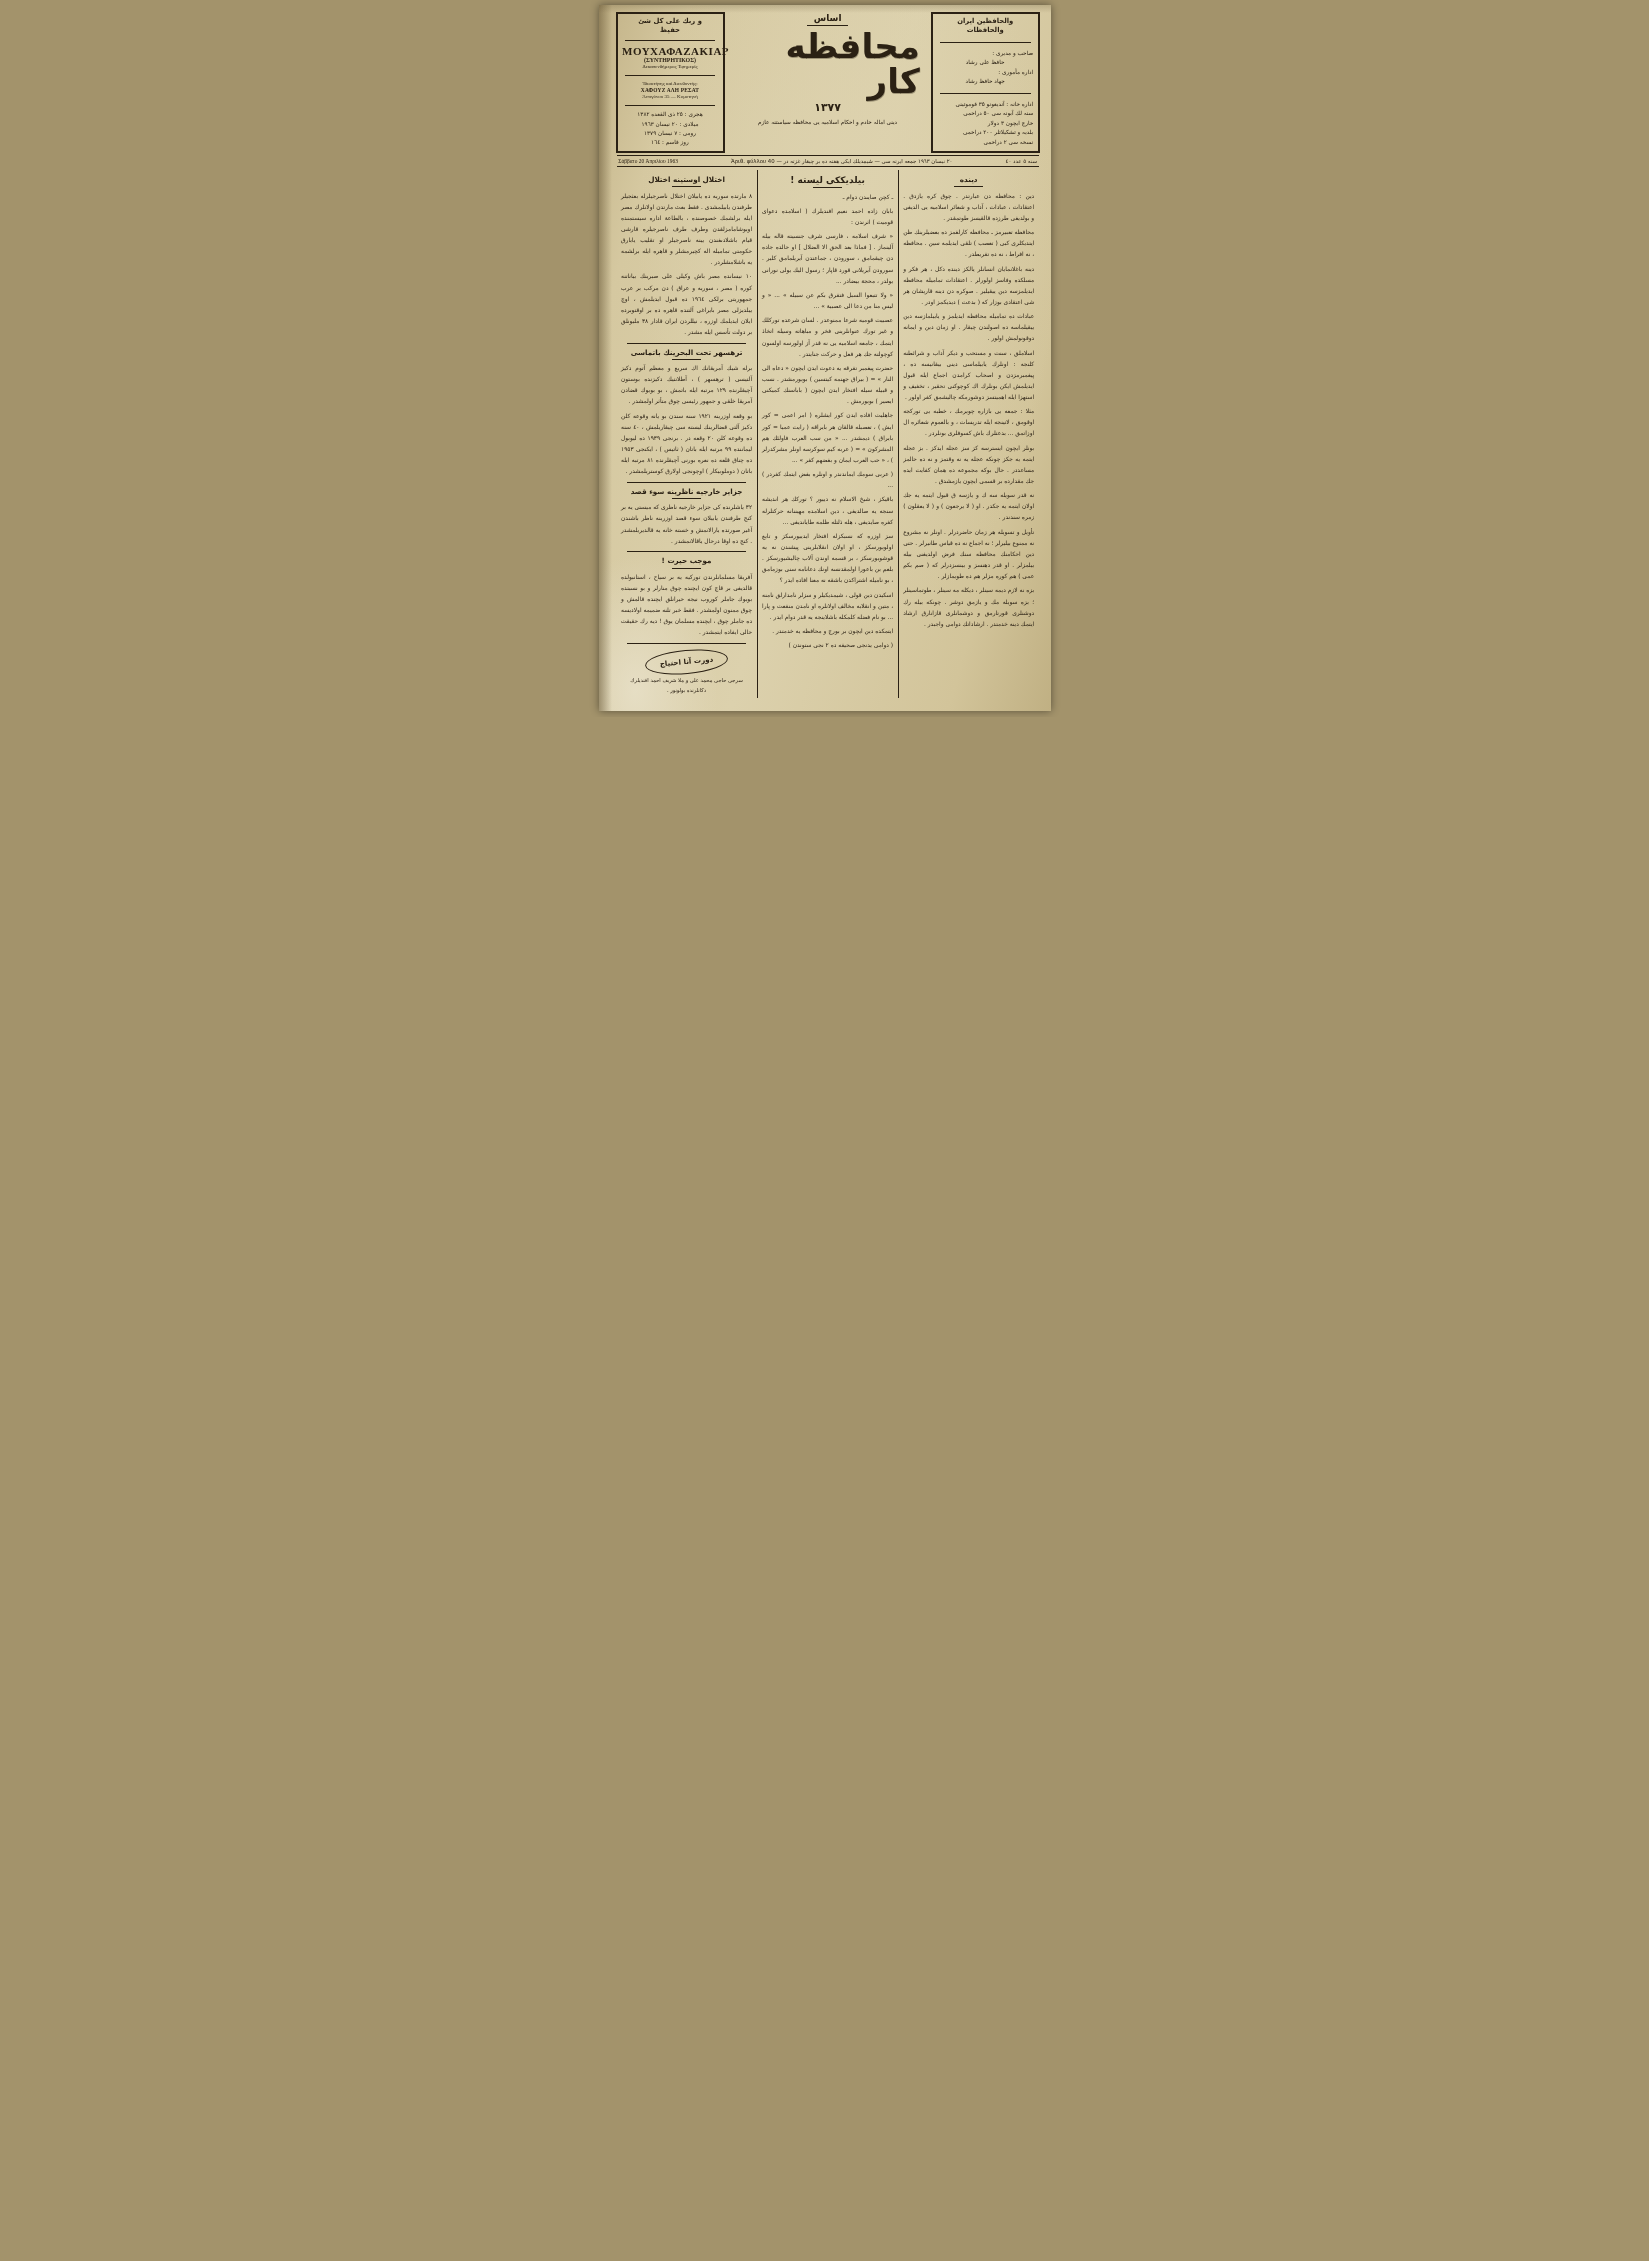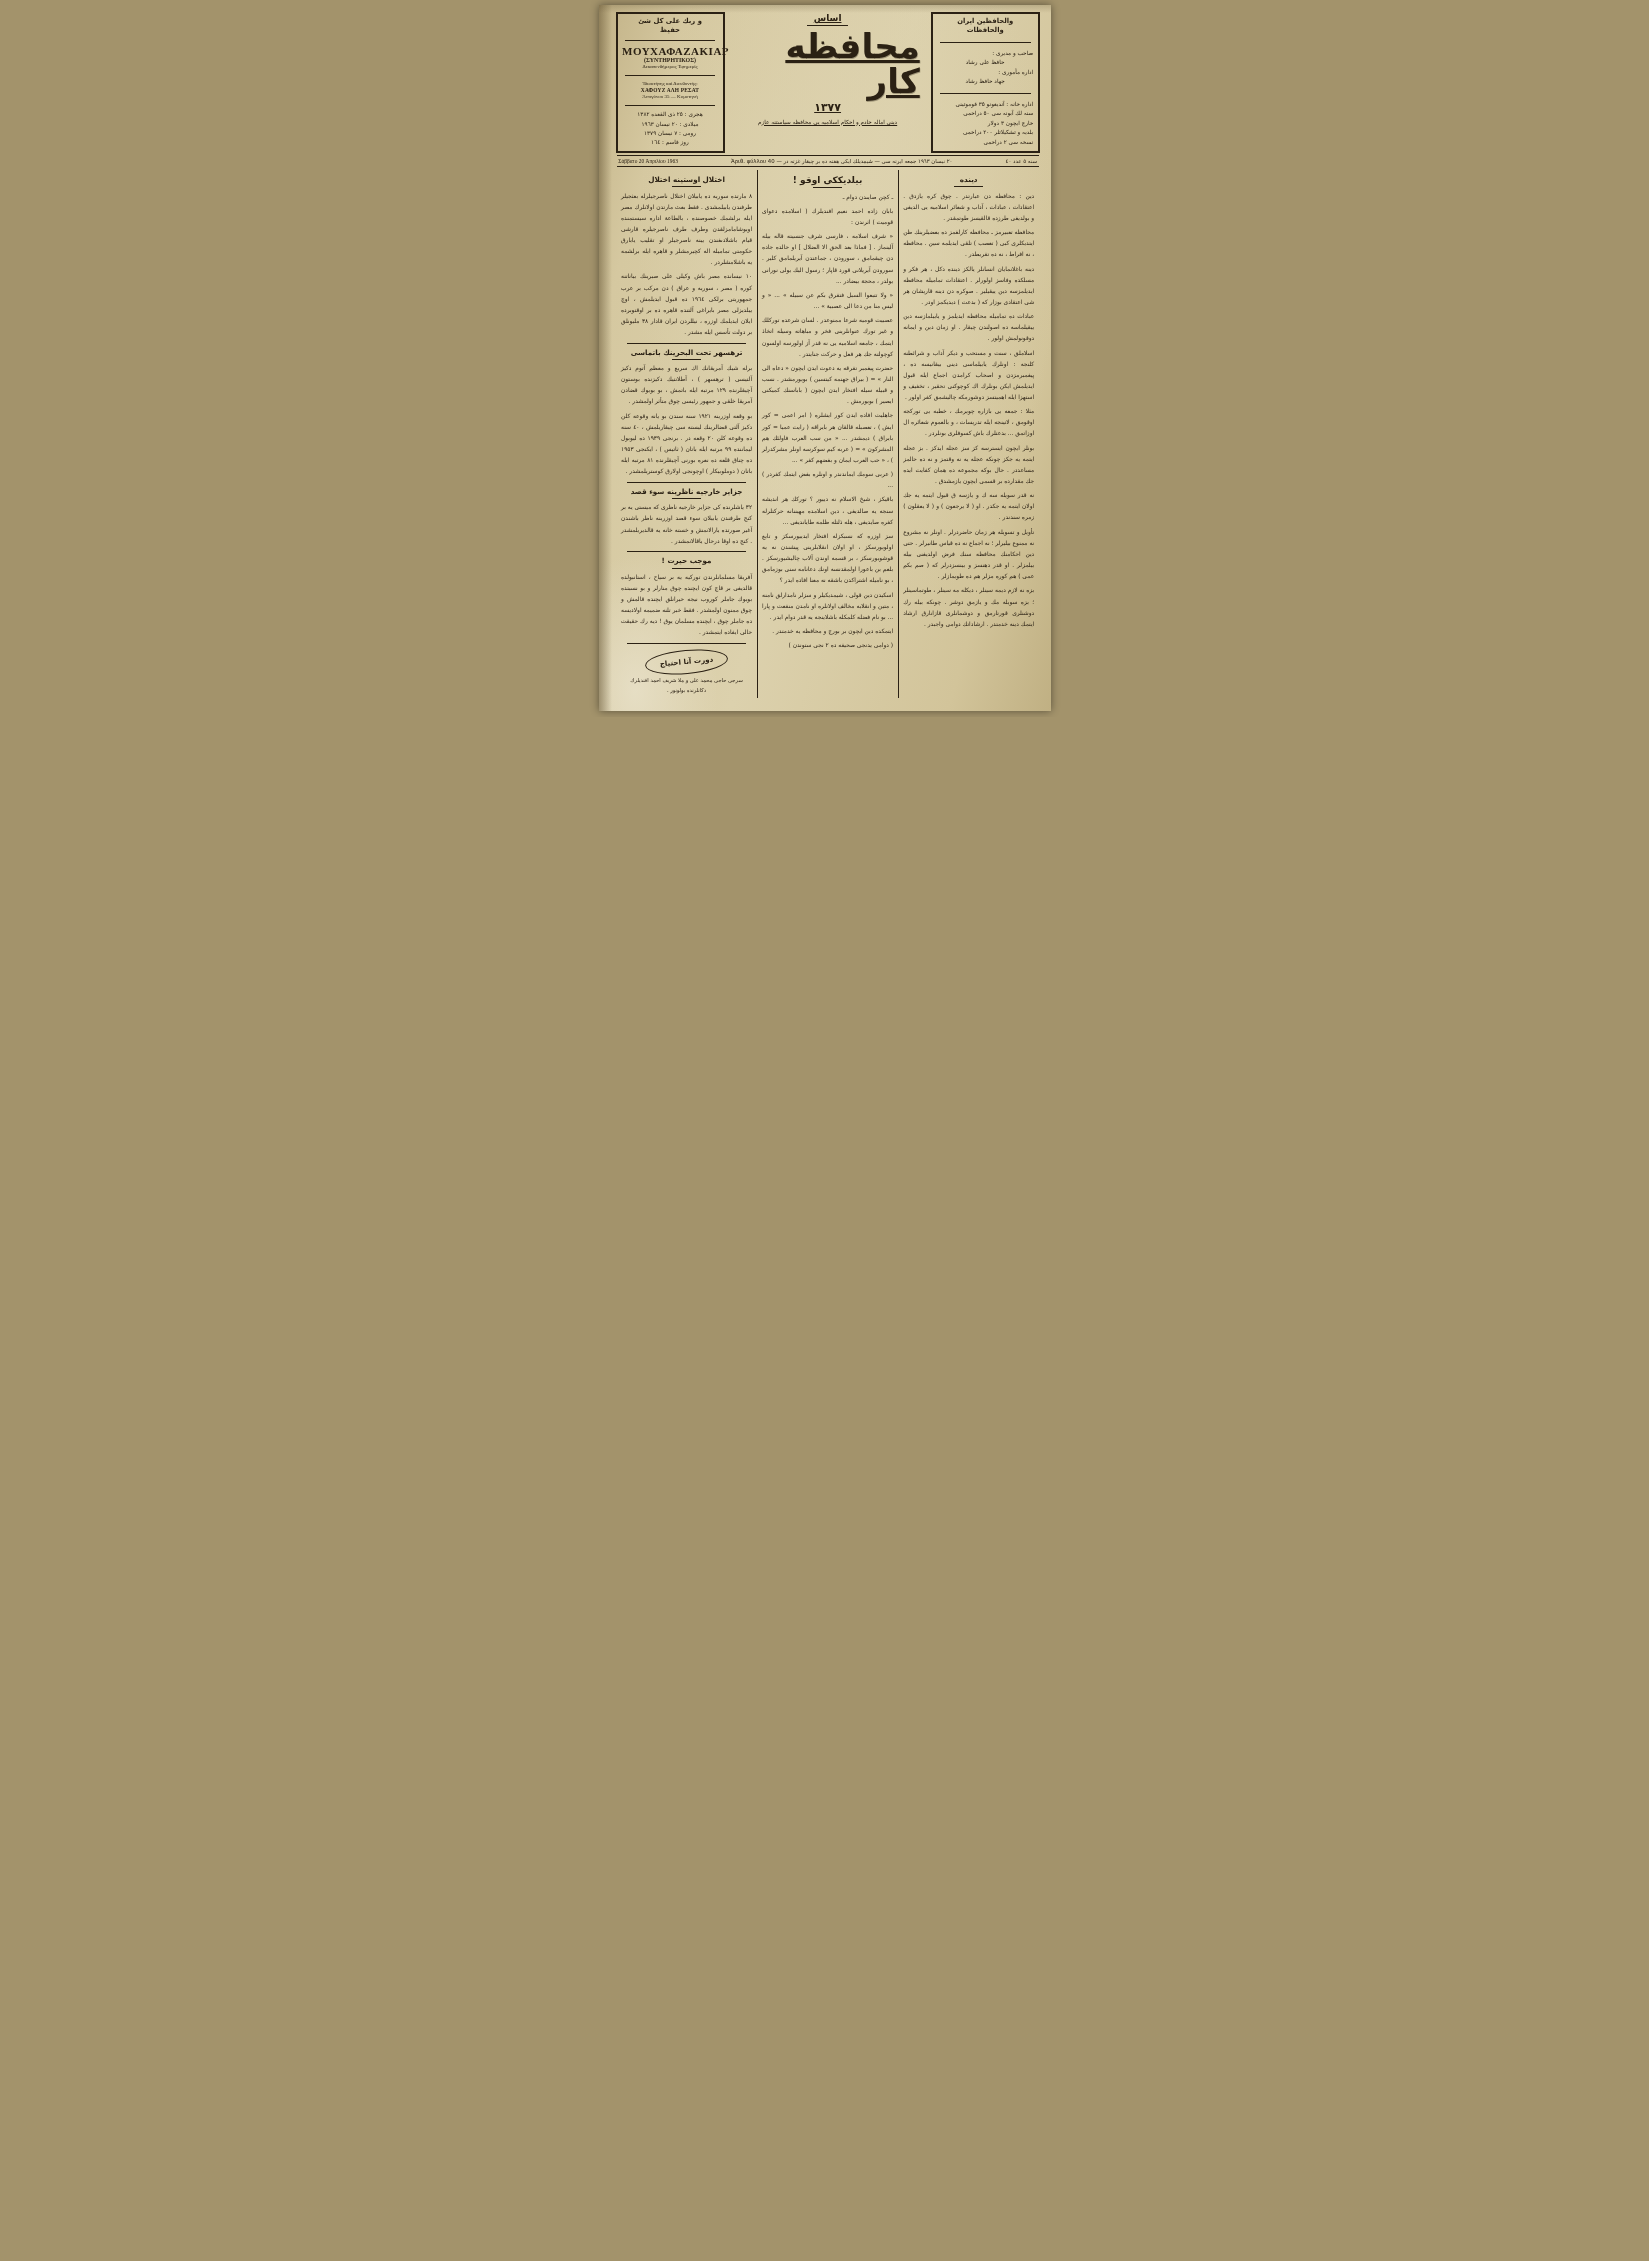--- a/index.html
+++ b/index.html
@@ -33,21 +33,21 @@
   .mbox hr{border:none;border-top:0.5px solid #2b2114;margin:2.3px 2.7px;}
   .motto{font-size:6.8px;font-weight:bold;line-height:1.35;}
   .gname{font-size:11px;font-weight:bold;letter-spacing:0.5px;}
   .gtype{font-size:5.9px;font-weight:bold;}
   .gsmall{font-size:5px;line-height:1.4;}
   .gowner{font-size:5.4px;font-weight:bold;letter-spacing:0.2px;}
   .mdate{font-size:5.7px;line-height:1.6;}
   .rline{font-size:5.7px;line-height:1.65;text-align:right;}
   .rline.c{text-align:center;}
 
-  .mcenter{flex:1;display:flex;flex-direction:column;align-items:center;justify-content:flex-start;text-decoration:underline;}
+  .mcenter{flex:1;display:flex;flex-direction:column;align-items:center;justify-content:flex-start;}
   .kicker{font-size:9px;font-weight:bold;margin-top:0.9px;letter-spacing:0.9px;}
   .kicker-rule{width:41px;border-bottom:0.5px solid #2b2114;margin:1.4px 0 0.9px;}
   .big-title{font-size:34px;font-weight:bold;line-height:1.05;margin-top:2px;
     text-shadow:0.5px 0.5px 0 rgba(43,33,20,.35);}
   .year{font-size:11px;font-weight:bold;margin-top:0.9px;letter-spacing:1.4px;}
   .motto-line{font-size:5.7px;margin-top:4.5px;}
 
   
   .dateline{margin-top:3.6px;border-top:0.5px solid #2b2114;border-bottom:0.5px solid #2b2114;
     padding:1.8px 1.8px;display:flex;justify-content:space-between;align-items:center;
@@ -177,21 +177,21 @@
           </div>
         <hr class="divider">
 
         <div class="stamp-wrap">
           <div class="stamp ar">دورت آنا احتياج</div>
         </div>
         <p class="stamp-note ar">سرجى حاجى محمد على و ملا شريف احمد افنديلرك دكانلرنده بولونور .</p>
       </section>
 
       <section class="col">
-        <h2 class="headline big ar">بيلديككى اوقو !</h2>
+        <h2 class="headline big ar">بيلديككى ليسته !</h2>
         <p class="deck ar">ـ كچن صايىدن دوام ـ</p>
         <div class="ar">
 
         <p>بابان زاده احمد نعيم افنديلرك ( اسلامده دعواى قوميت ) اثرندن :</p>
             <p>« شرف اسلامه ، فارسى شرف جنسيته قاله بيله آلينماز . [ فماذا بعد الحق الا الضلال ] او حالده جاده دن چيقمامق ، سورودن ، جماعتدن آيريلمامق كلير . سورودن آيريلانى قورد قاپار ؛ رسول اليك يولى نورانى يولدر ، محجة بيضادر ...</p>
             <p>« ولا تتبعوا السبل فتفرق بكم عن سبيله » ... « و ليس منا من دعا الى عصبية » ...</p>
             <p>عصبيت قوميه شرعا ممنوعدر . لسان شرعده توركلك و غير تورك عنوانلرينى فخر و مباهاته وسيله اتخاذ ايتمك ، جامعه اسلاميه يى نه قدر آز اولورسه اولسون كوچولته جك هر فعل و حركت جنايتدر .</p>
             <p>حضرت پيغمبر تفرقه يه دعوت ايدن ايچون « دعاه الى النار » = ( بيراق جهنمه كيتسين ) بويورمشدر . نسب و قبيله سيله افتخار ايدن ايچون ( باباسنك كميكنى ايصير ) بويورمش .</p>
             <p>جاهليت افاده ايدن كور ايشلره ( امر اعمى = كور ايش ) ، تعصبله قالقان هر بايراقه ( رايت عميا = كور بايراق ) ديمشدر ... « من سب العرب فاولئك هم المشركون » = ( عربه كيم سوكرسه اونلر مشركدرلر ) ، « حب العرب ايمان و بغضهم كفر » ...</p>
             <p>( عربى سومك ايماندندر و اونلره بغض ايتمك كفردر ) ...</p>

